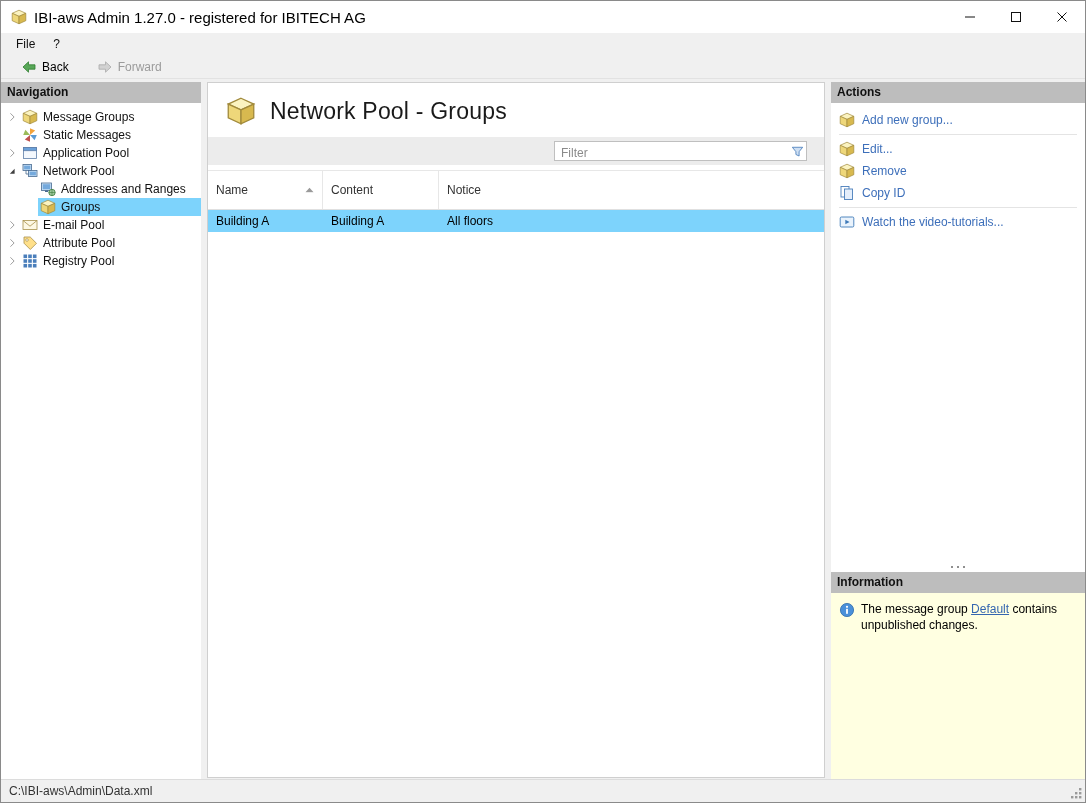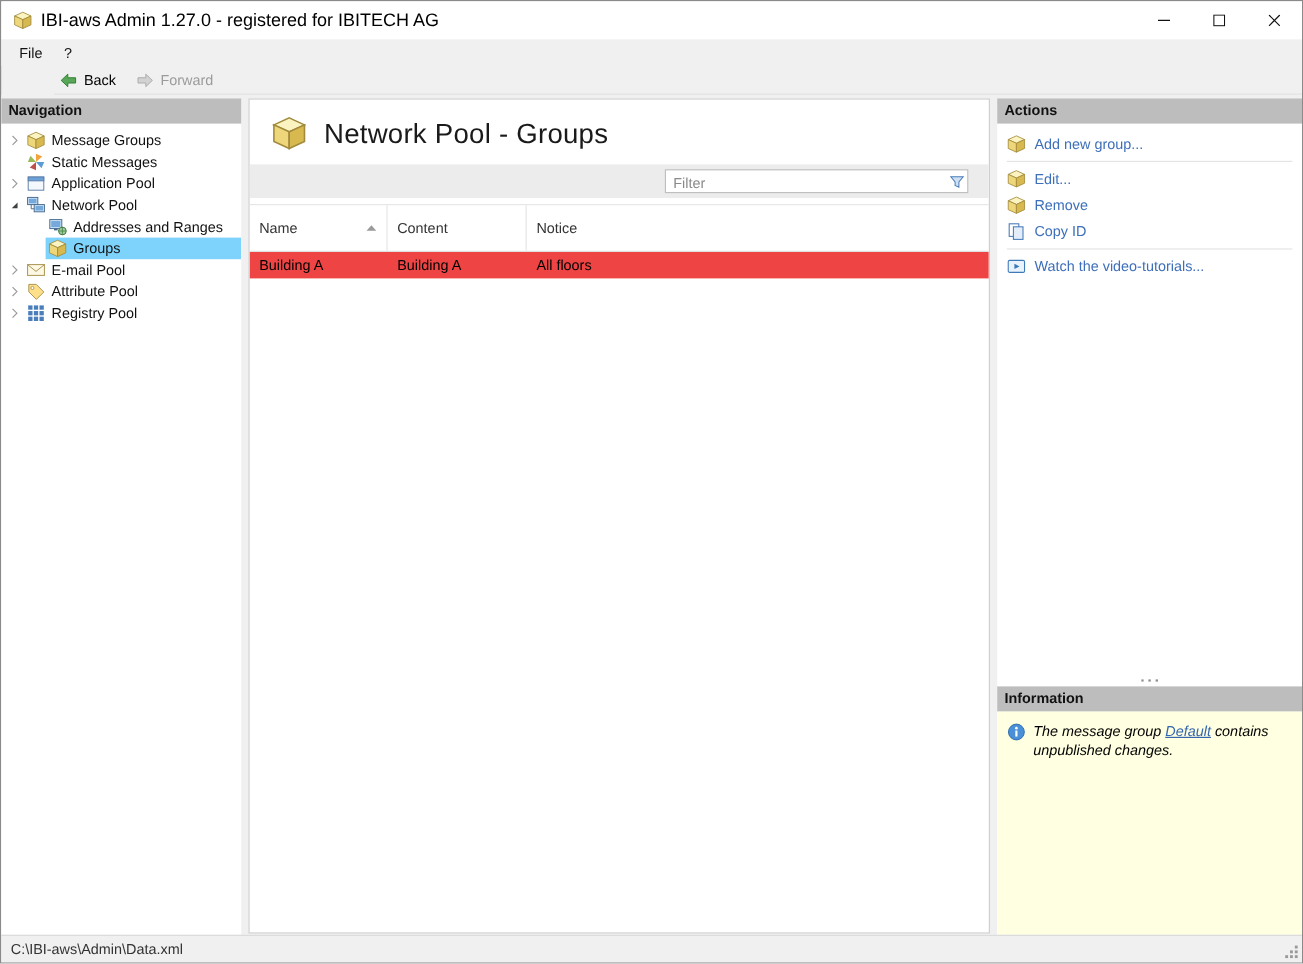--- a/index.html
+++ b/index.html
@@ -13,21 +13,21 @@
   .title-text { font-size:15px; color:#000; white-space:nowrap; }
   .win-controls { margin-left:auto; display:flex; height:100%; }
   .win-btn { width:46px; height:100%; display:flex; align-items:center; justify-content:center; cursor:default; }
   .win-btn svg { width:10px; height:10px; }
 
   
   .menubar { height:22px; background:#f0f0f0; display:flex; align-items:stretch; padding-left:6px; flex:none; }
   .menu-item { padding:0 9px; display:flex; align-items:center; cursor:default; }
 
   
-  .toolbar { height:24px; background:#f0f0f0; border-bottom:1px solid #e2e2e2; display:flex; align-items:center; padding-left:4px; gap:16px; flex:none;margin-left:44px; }
+  .toolbar { height:24px; background:#f0f0f0; border-bottom:1px solid #e2e2e2; display:flex; align-items:center; padding-left:20px; gap:28px; flex:none; }
   .tool-btn { display:flex; align-items:center; gap:5px; cursor:default; }
   .tool-btn svg { width:16px; height:16px; }
   .tool-btn .tool-label { color:#000; }
   .tool-btn.disabled .tool-label { color:#9b9b9b; }
 
   
   .content { flex:1; position:relative; background:#f0f0f0; min-height:0; }
 
   .panel-header { height:21px; background:#bdbdbd; color:#111; font-weight:bold; line-height:21px; padding-left:6px; flex:none; }
 
@@ -57,38 +57,38 @@
   .funnel-btn { width:18px; height:18px; flex:none; display:flex; align-items:center; justify-content:center; }
   .funnel-btn svg { width:15px; height:15px; }
 
   .grid-head { display:flex; height:40px; align-items:center; margin-top:5px; border-top:1px solid #e7e7e7; border-bottom:1px solid #e0e0e0; flex:none; }
   .hcell { display:flex; align-items:center; height:100%; padding-left:8px; color:#333; }
   .hcell.c1 { width:115px; border-right:1px solid #e7e7e7; }
   .hcell.c2 { width:116px; border-right:1px solid #e7e7e7; }
   .hcell.c3 { flex:1; }
   .sort-arrow { margin-left:auto; margin-right:8px; width:9px; height:6px; flex:none; }
 
-  .grid-row { display:flex; height:22px; align-items:center; background:#ef4444; flex:none; cursor:default; }
+  .grid-row { display:flex; height:22px; align-items:center; background:#7dd3fc; flex:none; cursor:default; }
   .rcell { padding-left:8px; color:#000; }
   .rcell.c1 { width:115px; }
   .rcell.c2 { width:116px; }
   .rcell.c3 { flex:1; }
 
   
   .right-panel { position:absolute; left:830px; right:0; top:3px; bottom:0; background:#fff; display:flex; flex-direction:column; }
   .actions-list { flex:1; min-height:0; padding-top:6px; overflow:hidden; }
   .action-item { height:22px; display:flex; align-items:center; gap:7px; padding-left:8px; color:#3d6fba; cursor:pointer; }
   .action-item .aicon { width:16px; height:16px; flex:none; }
   .action-item .aicon svg { width:16px; height:16px; display:block; }
   .action-sep { height:1px; background:#e4e4e4; margin:3px 8px; }
   .gripper { height:10px; flex:none; display:flex; align-items:center; justify-content:center; cursor:row-resize; }
   .info-box { height:186px; flex:none; background:#ffffe1; padding:9px 8px; display:flex; align-items:flex-start; gap:6px; }
   .info-box .iicon { width:16px; height:16px; flex:none; }
   .info-box .iicon svg { width:16px; height:16px; display:block; }
-  .info-text { line-height:1.3; color:#000; max-width:210px;font-style:italic; }
+  .info-text { line-height:1.3; color:#000; max-width:210px; }
   .info-text a { color:#3566b0; text-decoration:underline; cursor:pointer; }
 
   
   .statusbar { height:23px; background:#f0f0f0; border-top:1px solid #dcdcdc; display:flex; align-items:center; padding-left:8px; flex:none; position:relative; color:#333; }
   .resize-grip { position:absolute; right:2px; bottom:2px; width:13px; height:13px; cursor:nwse-resize; }
 </style>
 </head>
 <body>
 
 <svg width="0" height="0" style="position:absolute" aria-hidden="true">

